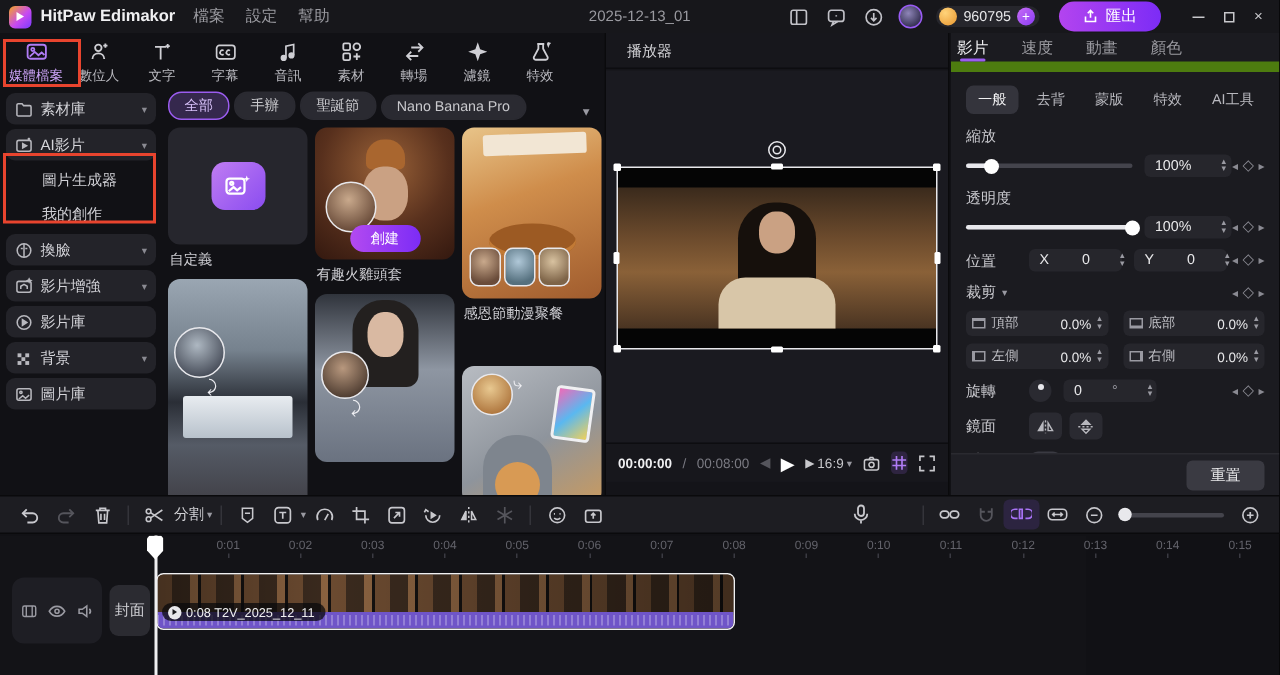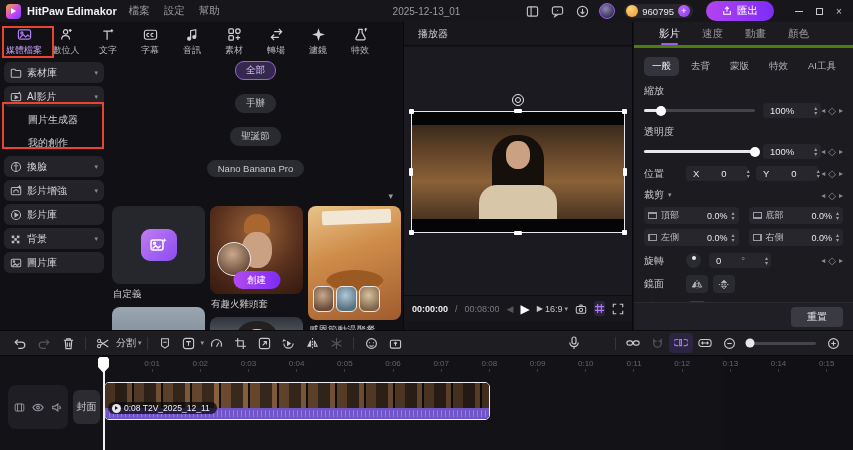--- a/index.html
+++ b/index.html
@@ -43,21 +43,21 @@
   .sb-label { font-size:10px; color:#d5d5da; flex:1; white-space:nowrap; }
   .sb-chev { font-size:7px; color:#8a8a92; }
   .sb-item.sel .sb-label, .sb-item.sel .sb-ic, .sb-item.sel .sb-chev { color:#b07cf5; }
   .sb-sub { height:20px; display:flex; align-items:center; padding-left:24px; }
   .sb-sub span { font-size:10px; color:#d0d0d5; }
   .sb-sub.sel span { color:#b07cf5; }
   .hl-side { position:absolute; left:2px; top:102px; width:102px; height:47px; border:2px solid #e8442e; z-index:30; pointer-events:none; }
 
   
   .content { position:absolute; left:108px; top:58px; width:295px; height:272px; overflow:hidden; }
-  .tabs-row { display:flex; align-items:center; gap:14px; padding:3px 4px 5px 4px;flex-direction:column; }
+  .tabs-row { display:flex; align-items:flex-end; gap:3px; padding:3px 4px 5px 4px; }
   .tab-pill { font-size:9.5px; color:#c8c8cc; background:#2a2a31; border:1px solid #2a2a31; border-radius:9px; padding:2px 10px; white-space:nowrap; }
   .tab-pill.active { color:#d9c2fa; background:#35284d; border-color:#9b5cf0; }
   .tabs-chev { margin-left:auto; color:#9a9aa2; font-size:9px; padding-right:6px; }
   .grid { display:flex; gap:5px; padding:0 4px; }
   .gcol { width:93px; display:flex; flex-direction:column; }
   .card { width:93px; border-radius:8px; position:relative; overflow:hidden; }
   .caption { font-size:9.5px; color:#cfcfd4; padding:4px 1px 6px 1px; white-space:nowrap; overflow:hidden; }
   .card-custom { height:78px; background:#26262d; display:flex; align-items:center; justify-content:center; }
   .custom-ic { width:36px; height:32px; border-radius:9px; background:linear-gradient(135deg,#c07df2,#8a4cf0); display:flex; align-items:center; justify-content:center; position:relative; }
   .card-turkey { height:88px; background:radial-gradient(circle at 50% 30%,#9a6238,#58301d 55%,#33180f); }
@@ -89,21 +89,21 @@
   .tc-cur { font-size:9px; font-weight:bold; color:#f0f0f2; }
   .tc-sep, .tc-total { font-size:9px; color:#7a7a82; }
   .pc-ic { color:#c8c8cc; font-size:9px; display:flex; align-items:center; }
   .pc-ic.dim { color:#55555c; }
   .play-btn { color:#fff; font-size:12px; }
   .ratio { font-size:9px; color:#c8c8cc; display:flex; align-items:center; gap:2px; }
   .grid-btn { color:#b07cf5; background:#2e2440; border-radius:3px; width:16px; height:15px; display:flex; align-items:center; justify-content:center; }
 
   
   .props { position:absolute; left:634px; top:22px; width:219px; height:308px; background:#1b1b20; }
-  .p-tabs { height:26px; display:flex; align-items:center; gap:22px; padding:0 25px; border-bottom:3px solid #4d7c0f; }
+  .p-tabs { height:26px; display:flex; align-items:center; gap:22px; padding:0 4px; border-bottom:7px solid #4d7c0f; }
   .p-tab { font-size:10.5px; color:#9a9aa0; position:relative; height:100%; display:flex; align-items:center; }
   .p-tab.active { color:#f0f0f2; }
   .p-tab.active::after { content:""; position:absolute; left:2px; right:2px; bottom:0; height:2px; background:#9b5cf0; border-radius:2px; }
   .p-body { position:absolute; left:0; top:27px; width:219px; height:253px; padding:8px 10px; overflow:hidden; }
   .subtabs { display:flex; align-items:center; gap:4px; margin-bottom:8px; }
   .subtab { font-size:9.5px; color:#b8b8be; padding:3px 8px; border-radius:5px; white-space:nowrap; }
   .subtab.active { background:#34343c; color:#f0f0f2; }
   .p-label { font-size:10px; color:#c8c8cd; }
   .row { display:flex; align-items:center; margin-bottom:7px; }
   .slider { position:relative; height:3px; border-radius:2px; background:#44444c; flex:1; margin-right:8px; }

